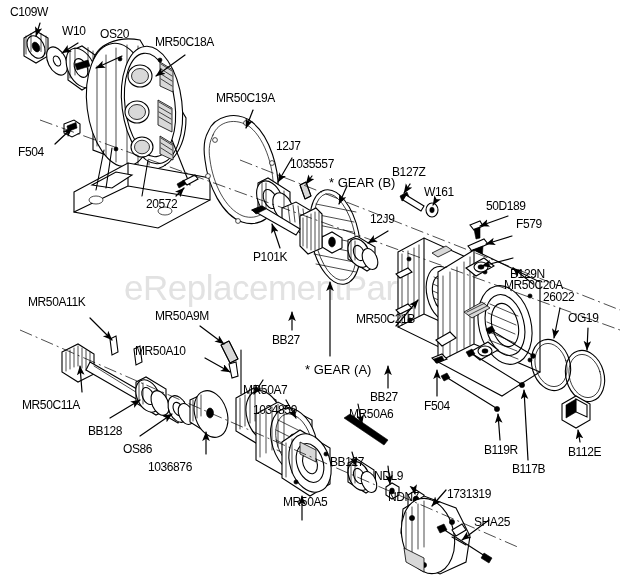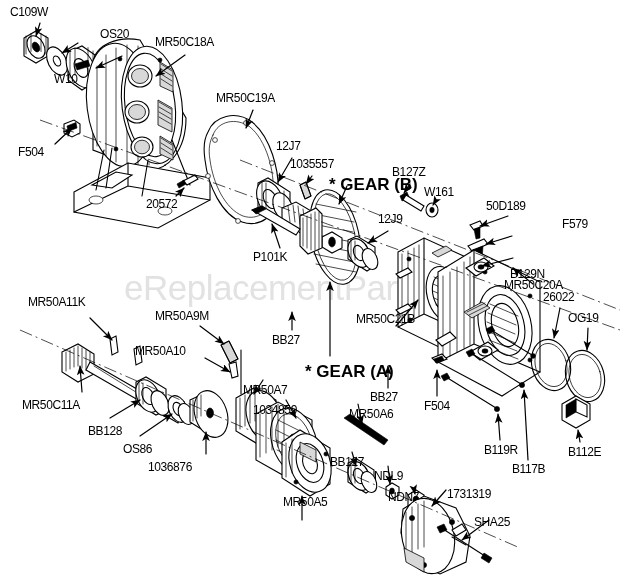--- a/index.html
+++ b/index.html
@@ -15,21 +15,21 @@
   #svg-layer{position:absolute;left:0;top:0;width:620px;height:576px;}
   .lbl{
     position:absolute;
     font-family:"Liberation Sans", sans-serif;
     color:#000;
     white-space:nowrap;
     line-height:1;
     letter-spacing:-0.4px;
   }
   .lbl.big{font-size:12px;text-align:right;}
-  .lbl.gear{font-size:17px;letter-spacing:0px;font-weight:bold;}
+  .lbl.gear{font-size:13px;letter-spacing:0px;}
   .wm{
     position:absolute;
     font-family:"Liberation Sans", sans-serif;
     font-size:35px;
     color:#e2e2e2;
     white-space:nowrap;
     letter-spacing:-0.5px;
     user-select:none;
   }
 </style>
@@ -435,35 +435,35 @@
       <path class="lead" marker-end="url(#ah)" d="M302,520 L302,496"></path>
       <path class="lead" marker-end="url(#ah)" d="M489,520 L462,540"></path>
       <path class="lead" marker-end="url(#ah)" d="M500,440 L498,414"></path>
       <path class="lead" marker-end="url(#ah)" d="M528,460 L524,390"></path>
       <path class="lead" marker-end="url(#ah)" d="M580,442 L578,430"></path>
     </g>
   </svg>
 
   <div id="labels">
       <div class="lbl big" style="left: 10px; top: 6px;">C109W</div>
-      <div class="lbl big" style="left: 54px; top: 25px; margin-top: 48px;">W10</div>
+      <div class="lbl big" style="left: 62px; top: 25px;">W10</div>
       <div class="lbl big" style="left: 100px; top: 28px;">OS20</div>
       <div class="lbl big" style="left: 155px; top: 36px;">MR50C18A</div>
       <div class="lbl big" style="left: 216px; top: 92px;">MR50C19A</div>
       <div class="lbl big" style="left: 18px; top: 146px;">F504</div>
       <div class="lbl big" style="left: 146px; top: 198px;">20572</div>
       <div class="lbl big" style="left: 276px; top: 140px;">12J7</div>
       <div class="lbl big" style="left: 290px; top: 158px;">1035557</div>
       <div class="lbl gear" style="left: 329px; top: 176px;">* GEAR (B)</div>
       <div class="lbl big" style="left: 392px; top: 166px;">B127Z</div>
       <div class="lbl big" style="left: 424px; top: 186px;">W161</div>
       <div class="lbl big" style="left: 486px; top: 200px;">50D189</div>
-      <div class="lbl big" style="left: 516px; top: 218px; margin-left: 46px;">F579</div>
+      <div class="lbl big" style="left: 516px; top: 218px;">F579</div>
       <div class="lbl big" style="left: 504px; top: 241px; margin-top: 38px;">MR50C20A</div>
-      <div class="lbl big" style="left: 378px; top: 213px;">12J9</div>
+      <div class="lbl big" style="left: 370px; top: 213px;">12J9</div>
       <div class="lbl big" style="left: 253px; top: 251px;">P101K</div>
       <div class="lbl big" style="left: 510px; top: 268px;">B129N</div>
       <div class="lbl big" style="left: 543px; top: 291px;">26022</div>
       <div class="lbl big" style="left: 568px; top: 312px;">OG19</div>
       <div class="lbl big" style="left: 28px; top: 296px;">MR50A11K</div>
       <div class="lbl big" style="left: 155px; top: 310px;">MR50A9M</div>
       <div class="lbl big" style="left: 135px; top: 345px;">MR50A10</div>
       <div class="lbl big" style="left: 272px; top: 334px;">BB27</div>
       <div class="lbl big" style="left: 356px; top: 313px;">MR50C21B</div>
       <div class="lbl gear" style="left: 305px; top: 363px;">* GEAR (A)</div>

